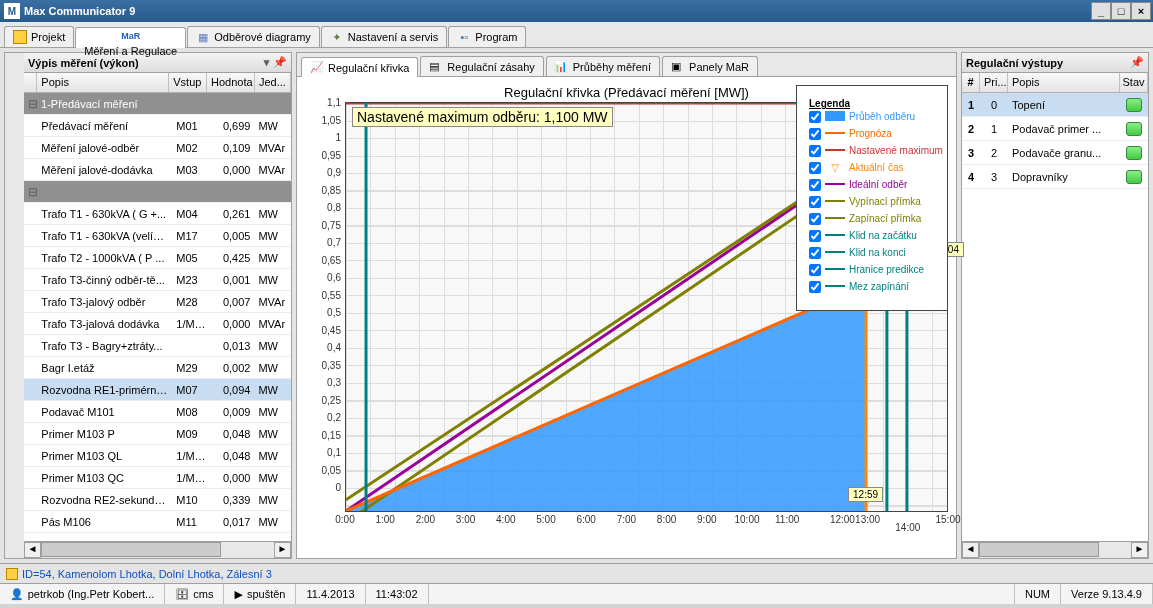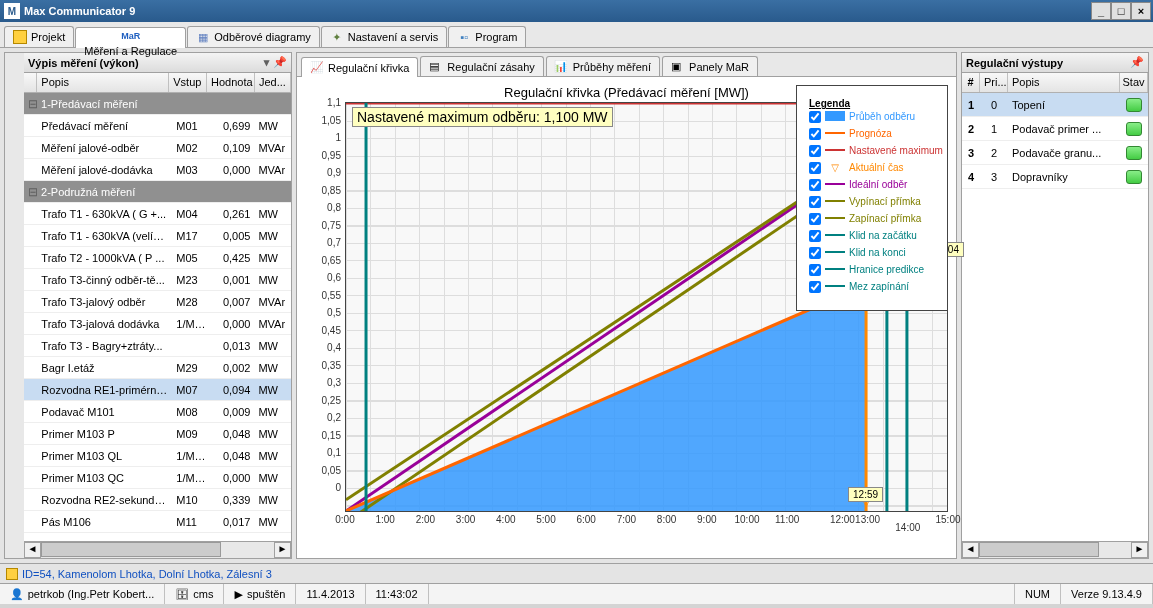--- a/index.html
+++ b/index.html
@@ -334,21 +334,20 @@
           </div>
           <div class="grid-row">
             <div class="c-tree"></div>
             <div class="c-popis">Měření jalové-dodávka</div>
             <div class="c-vstup">M03</div>
             <div class="c-hodnota">0,000</div>
             <div class="c-jed">MVAr</div>
           </div>
           <div class="grid-row group">
             <div class="c-tree">⊟</div>
-            <div class="c-popis">2-Podružná měření</div>
           </div>
           <div class="grid-row">
             <div class="c-tree"></div>
             <div class="c-popis">Trafo T1 - 630kVA ( G +...</div>
             <div class="c-vstup">M04</div>
             <div class="c-hodnota">0,261</div>
             <div class="c-jed">MW</div>
           </div>
           <div class="grid-row">
             <div class="c-tree"></div>

